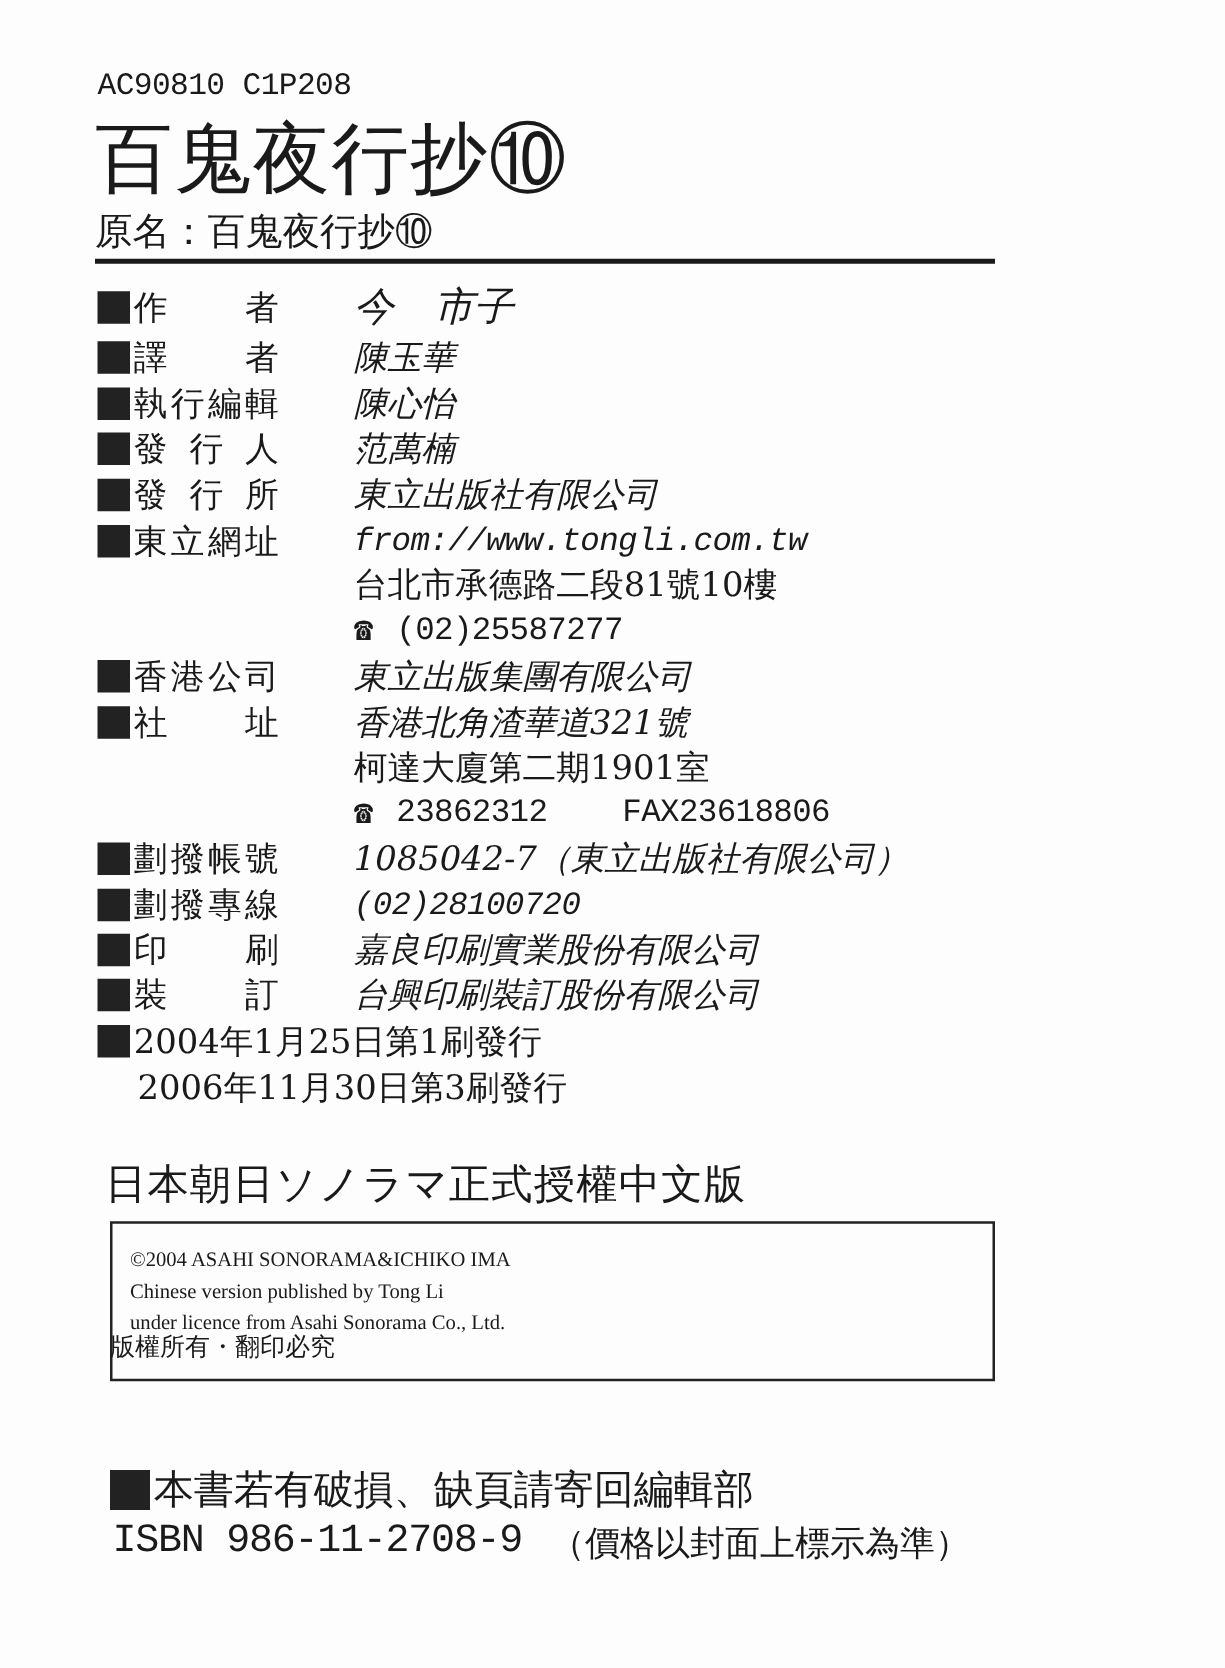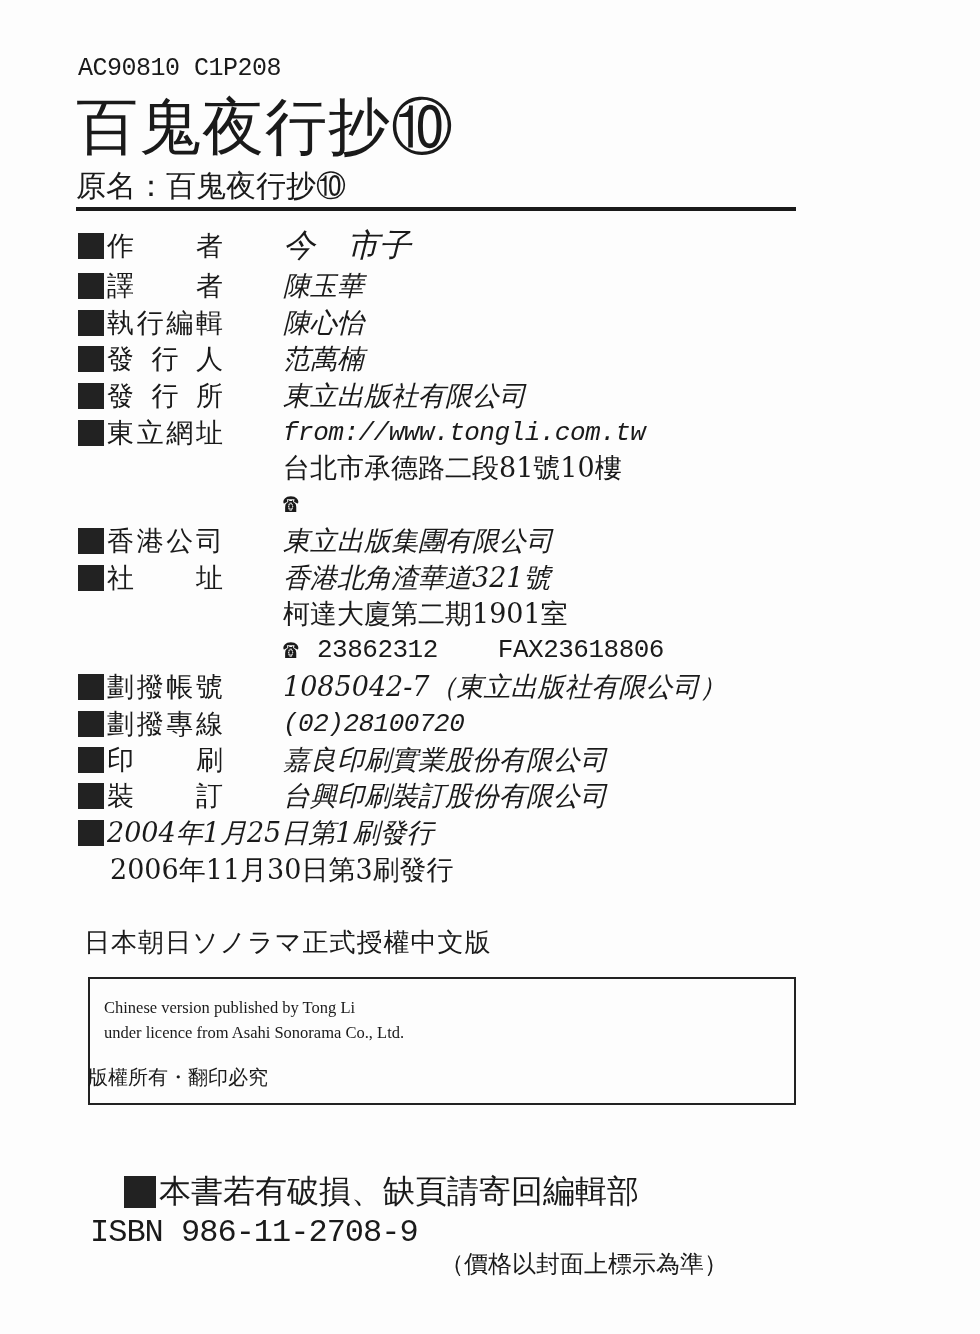--- a/index.html
+++ b/index.html
@@ -15,30 +15,30 @@
 
   .row { position: absolute; left: 78px; height: 36px; display: flex; align-items: center; font-size: 27px; white-space: nowrap; }
   .sq { display: inline-block; width: 26px; height: 26px; background: #222; margin-right: 3px; }
   .lbl { width: 116px; display: inline-flex; justify-content: space-between; }
   .val { position: absolute; left: 205px; white-space: nowrap; font-style: italic; }
   .sub { position: absolute; left: 283px; font-size: 27px; height: 36px; display: flex; align-items: center; white-space: nowrap; }
   .mono { font-family: "Liberation Mono", "DejaVu Sans Mono", monospace; font-size: 26px; letter-spacing: -0.5px; }
   .phone { display: inline-block; width: 34px; font-size: 26px; }
   .fax { margin-left: 60px; }
 
-  .date1 { left: 78px; top: 815px; font-size: 27px; height: 36px; display: flex; align-items: center; font-style: italic; }
+  .date1 { left: 78px; top: 815px; font-size: 27px; height: 36px; display: flex; align-items: center; }
   .date2 { left: 110px; top: 852px; font-size: 27px; }
-  .auth { left: 84px; top: 925px; font-size: 26px; letter-spacing: 1px; }
+  .auth { left: 84px; top: 925px; font-size: 33px; letter-spacing: 1px; }
   .box { left: 88px; top: 977px; width: 708px; height: 128px; border: 2px solid #222; box-sizing: border-box; }
   .box-lines { position: absolute; left: 14px; top: 16px; font-family: "Liberation Serif", serif; font-size: 16.5px; line-height: 25px; }
   .rights { left: 88px; top: 1064px; font-size: 20px; }
-  .notice { left: 88px; top: 1170px; font-size: 32px; display: flex; align-items: center; margin-left: 36px; }
+  .notice { left: 88px; top: 1170px; font-size: 32px; display: flex; align-items: center; }
   .notice .sq { width: 32px; height: 32px; }
   .isbn { left: 90px; top: 1214px; font-family: "Liberation Mono", "DejaVu Sans Mono", monospace; font-size: 32px; letter-spacing: -1px; }
-  .price { left: 440px; top: 1216px; font-size: 24px; margin-top: 32px; }
+  .price { left: 440px; top: 1216px; font-size: 28px; }
 </style>
 </head>
 <body>
 
 <div class="abs code">AC90810 C1P208</div>
 <div class="abs title">百鬼夜行抄⑩</div>
 <div class="abs orig">原名：百鬼夜行抄⑩</div>
 <div class="abs rule-main"></div>
 
 <div class="row" style="top:228px">
@@ -91,20 +91,21 @@
       <span>東</span>
       <span>立</span>
       <span>網</span>
       <span>址</span>
     </span>
   <span class="val mono">from://www.tongli.com.tw</span>
 </div>
 <div class="sub" style="top:450px">台北市承德路二段81號10樓</div>
 <div class="sub mono" style="top:486px">
   <span class="phone">☎</span>
+  <span>(02)25587277</span>
 </div>
 
 <div class="row" style="top:523px">
   <span class="sq"></span>
   <span class="lbl">
       <span>香</span>
       <span>港</span>
       <span>公</span>
       <span>司</span>
     </span>
@@ -165,20 +166,21 @@
 <div class="abs date1">
   <span class="sq"></span>
   <span>2004年1月25日第1刷發行</span>
 </div>
 <div class="abs date2">2006年11月30日第3刷發行</div>
 
 <div class="abs auth">日本朝日ソノラマ正式授權中文版</div>
 
 <div class="abs box">
   <div class="box-lines">
+    <div>©2004 ASAHI SONORAMA&amp;ICHIKO IMA</div>
     <div>Chinese version published by Tong Li</div>
     <div>under licence from Asahi Sonorama Co., Ltd.</div>
   </div>
 </div>
 
 <div class="abs rights">版權所有・翻印必究</div>
 <div class="abs notice">
   <span class="sq"></span>
   <span>本書若有破損、缺頁請寄回編輯部</span>
 </div>

